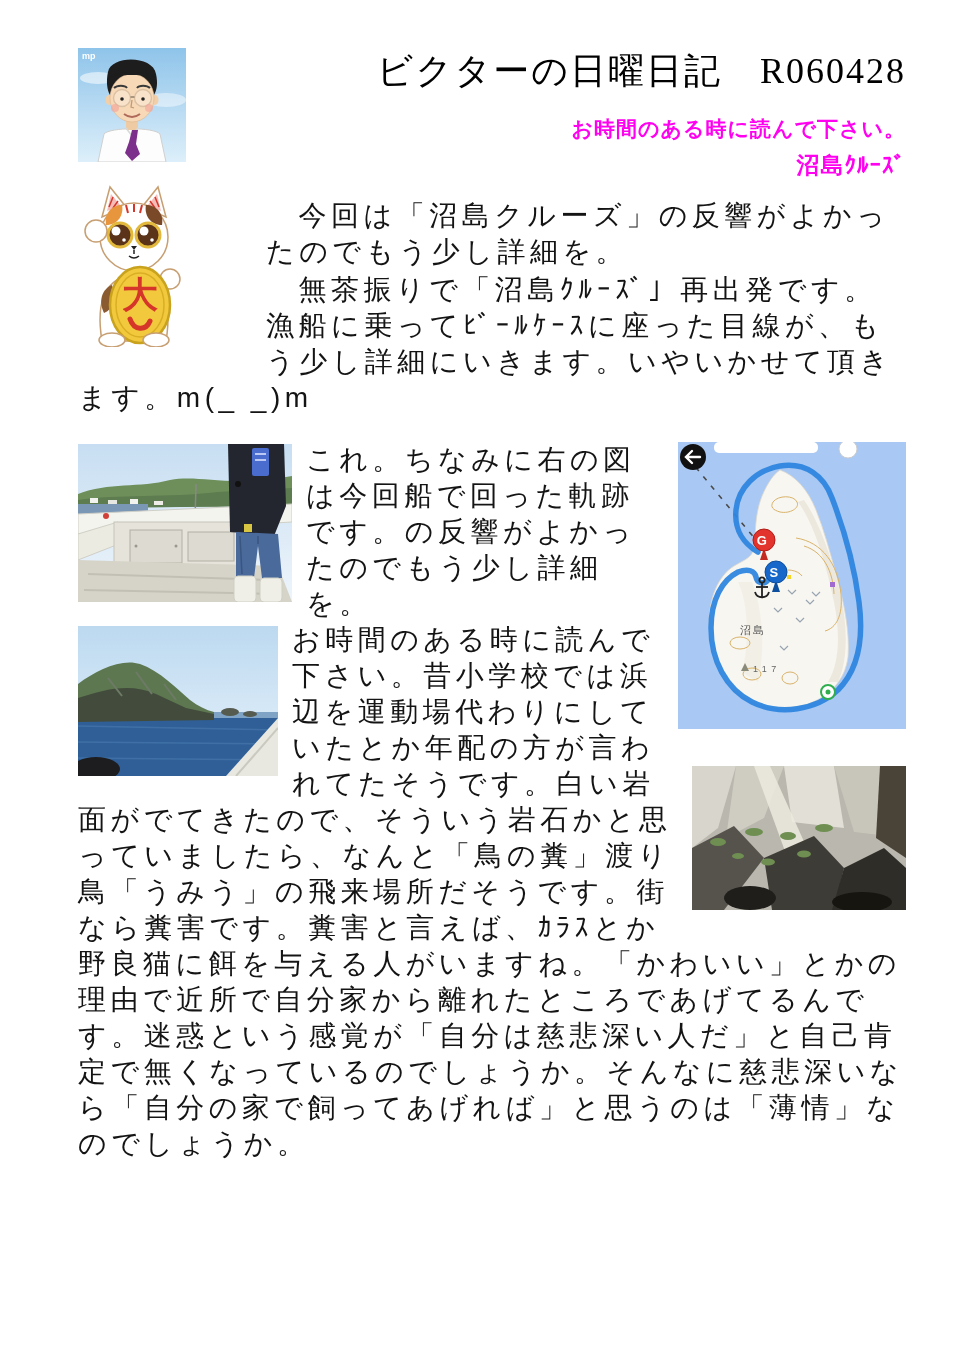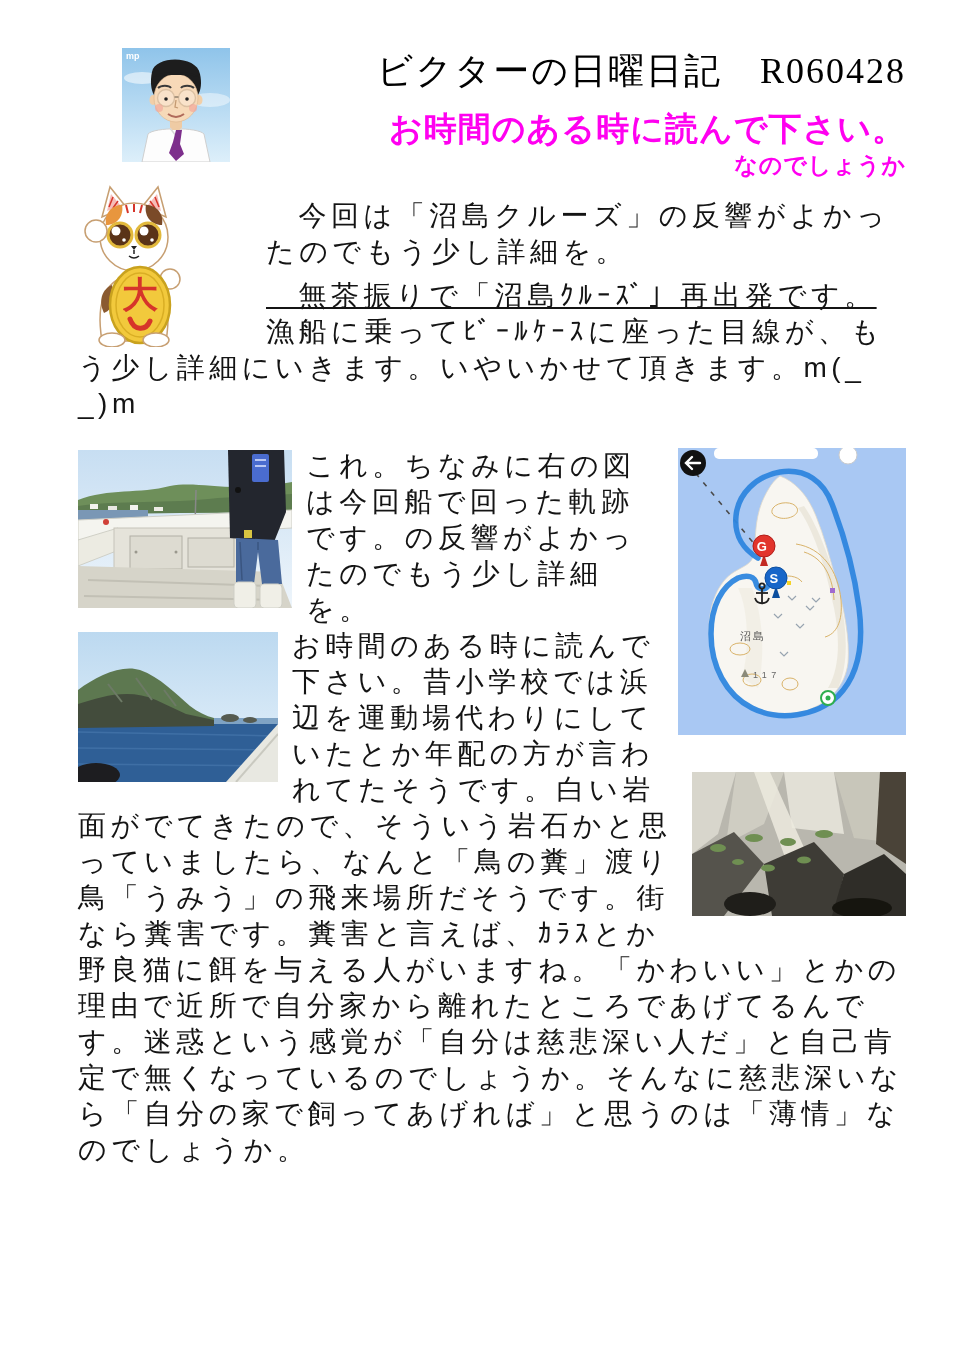--- a/index.html
+++ b/index.html
@@ -1,31 +1,31 @@
 <!DOCTYPE html>
 <html><head>
 <meta charset="utf-8">
 <style>
   html,body{margin:0;padding:0;background:#fff;}
   .page{position:relative;width:954px;height:1348px;background:#ffffff;overflow:hidden;
         font-family:"Liberation Sans",sans-serif;color:#111;}
   .content{padding:48px 48px 0 78px;}
   
   .head-left{float:left;width:108px;margin-right:80px;}
-  .avatar-box{width:108px;height:127px;margin-bottom:6px;margin-left:44px;}
+  .avatar-box{width:108px;height:127px;margin-bottom:6px;}
   .cat-box{width:104px;height:166px;margin-left:4px;}
   .doc-title{font-family:"Liberation Serif",serif;font-size:36px;line-height:46px;
              letter-spacing:2px;text-align:right;color:#000;margin-bottom:14px;white-space:nowrap;}
-  .pink-main{font-size:33px;line-height:42px;font-weight:bold;text-align:right;
+  .pink-main{font-size:21px;line-height:42px;font-weight:bold;text-align:right;
              color:#ff00f0;letter-spacing:1px;white-space:nowrap;}
   .pink-sub{font-size:23px;line-height:30px;font-weight:bold;text-align:right;
             color:#ff00f0;letter-spacing:1px;}
   .para{font-size:28px;line-height:36px;letter-spacing:4.5px;color:#141414;}
   .p1{margin-top:18px;}
-  .p3{margin-top:8px;text-decoration:underline;}
+  .p3{margin-top:2px;}
   .flow{margin-top:26px;font-size:28px;line-height:36px;letter-spacing:4.5px;color:#141414;}
   .tight{letter-spacing:1px;}
   .ph{display:block;}
   .ph svg{display:block;width:100%;height:100%;}
   .boat{float:left;width:214px;height:158px;margin:2px 14px 6px 0;}
   .mapbox{float:right;width:228px;height:287px;margin:0 0 4px 12px;}
   .sea{float:left;width:200px;height:150px;margin:4px 14px 6px 0;}
   .cliff{float:right;width:214px;height:144px;margin:0 0 6px 12px;}
 </style>
 </head>
@@ -101,21 +101,21 @@
             <path d="M48,138 C52,150 64,150 68,140" fill="none" stroke="#d6352a" stroke-width="5" stroke-linecap="round"></path>
           </g>
           <ellipse cx="30" cy="159" rx="13" ry="7" fill="#ffffff" stroke="#c79f72" stroke-width="1.5"></ellipse>
           <ellipse cx="74" cy="159" rx="13" ry="7" fill="#ffffff" stroke="#c79f72" stroke-width="1.5"></ellipse>
         </svg>
       </div>
     </div>
 
     <div class="doc-title">ビクターの日曜日記　R060428</div>
     <div class="pink-main">お時間のある時に読んで下さい。</div>
-    <div class="pink-sub">なのでしょうか</div>
+    <div class="pink-sub">沼島ｸﾙｰｽﾞ</div>
 
     <div class="para p1">　今回は「沼島クルーズ」の反響がよかったのでもう少し詳細を。</div>
     <div class="para p3">　無茶振りで「沼島ｸﾙｰｽﾞ」再出発です。</div>
     <div class="para">漁船に乗ってﾋﾞｰﾙｹｰｽに座った目線が、もう少し詳細にいきます。いやいかせて頂きます。m(_ _)m</div>
 
     <div class="flow">
 
       <span class="ph boat">
         <svg viewBox="0 0 214 158" xmlns="http://www.w3.org/2000/svg">
           <defs>

